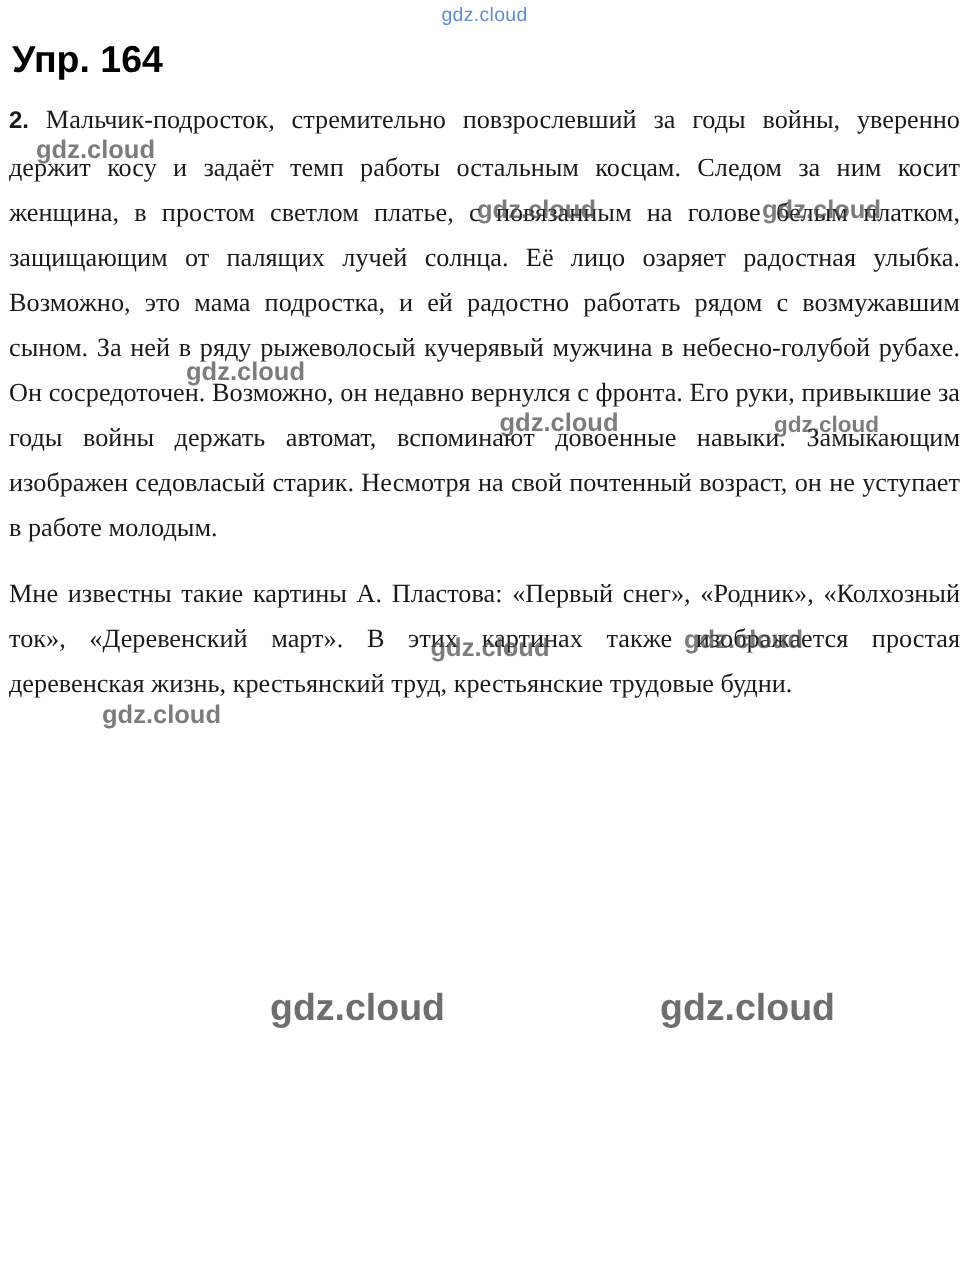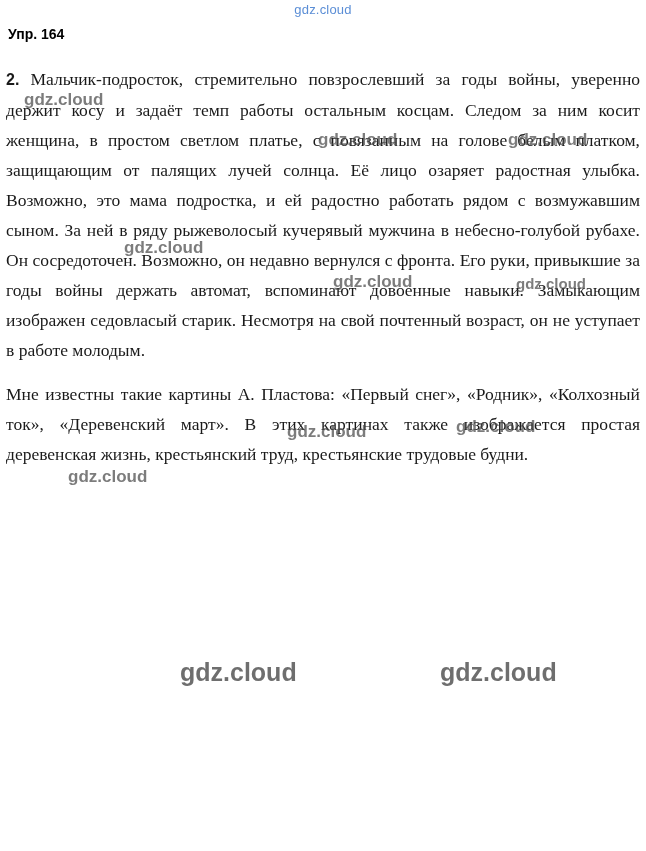--- a/index.html
+++ b/index.html
@@ -31,21 +31,21 @@
     font-family: "Liberation Sans", sans-serif;
     font-size: 13px;
     color: #5b8ed6;
     letter-spacing: 0.2px;
   }
   .title {
     position: absolute;
     top: 26px;
     left: 8px;
     font-family: "Liberation Sans", sans-serif;
-    font-size: 14px;
+    font-size: 25px;
     font-weight: bold;
     color: #000;
   }
   .content {
     position: absolute;
     top: 64px;
     left: 6px;
     width: 634px;
   }
   .para {

